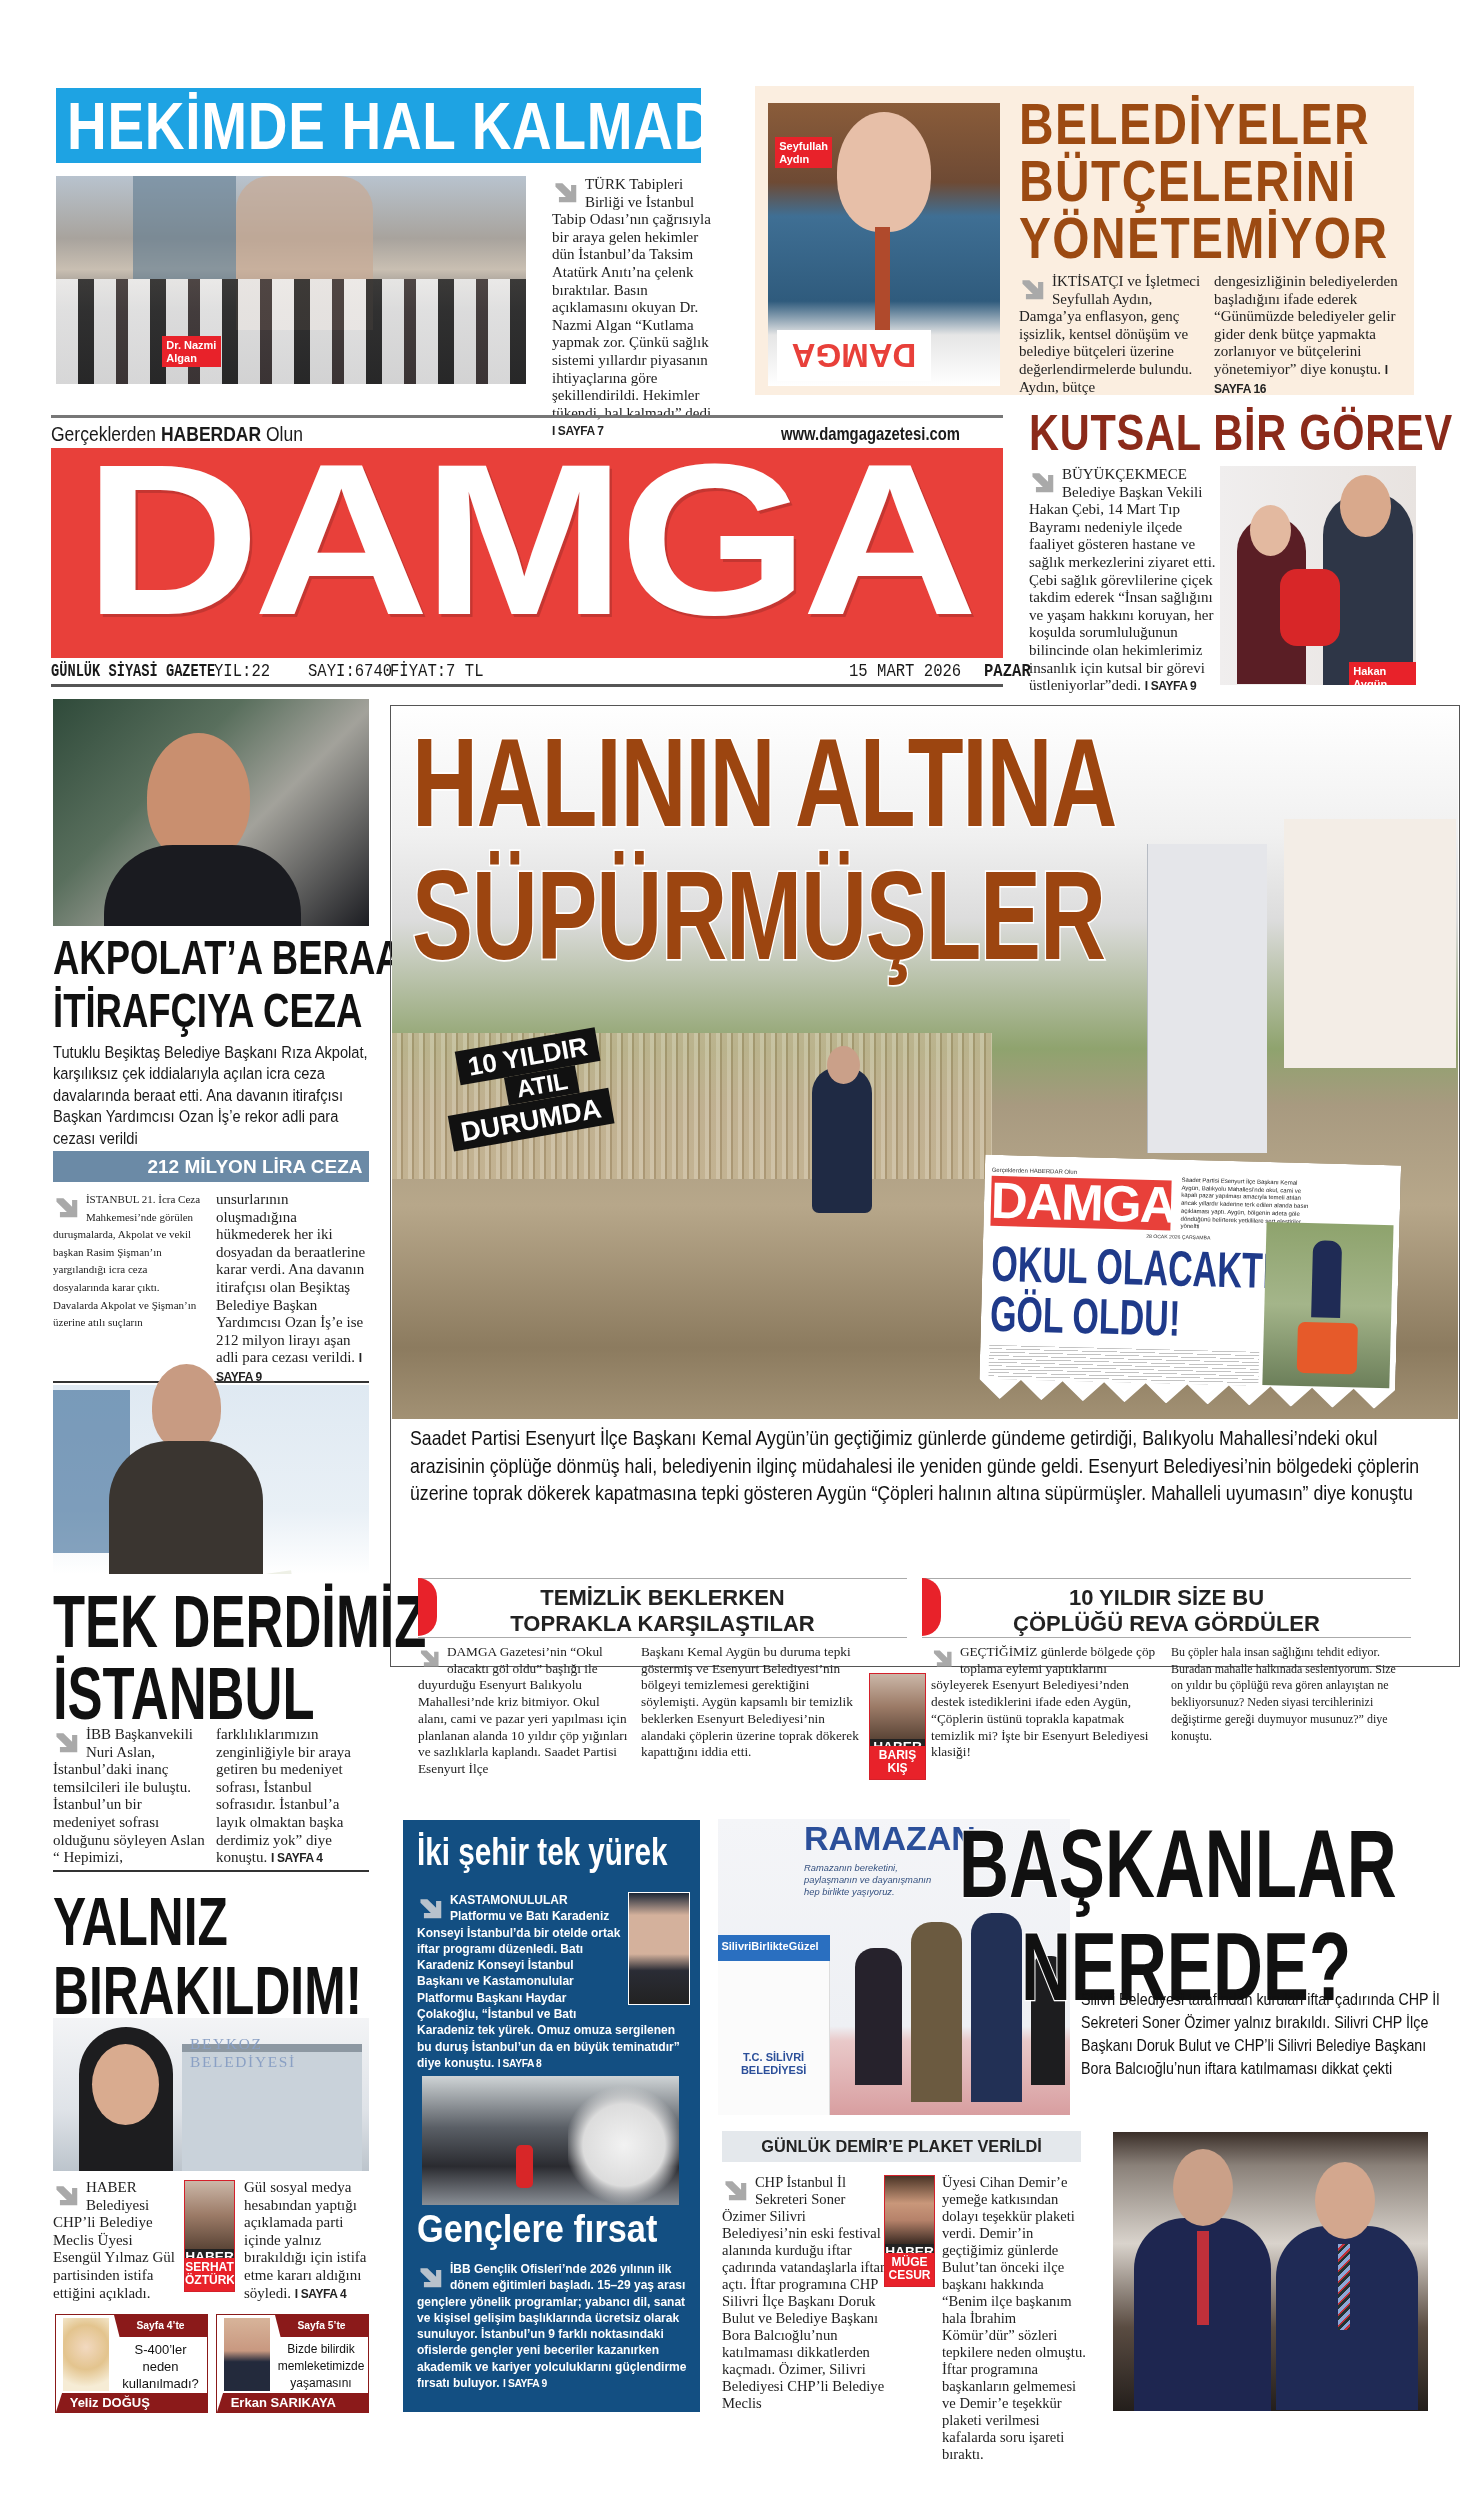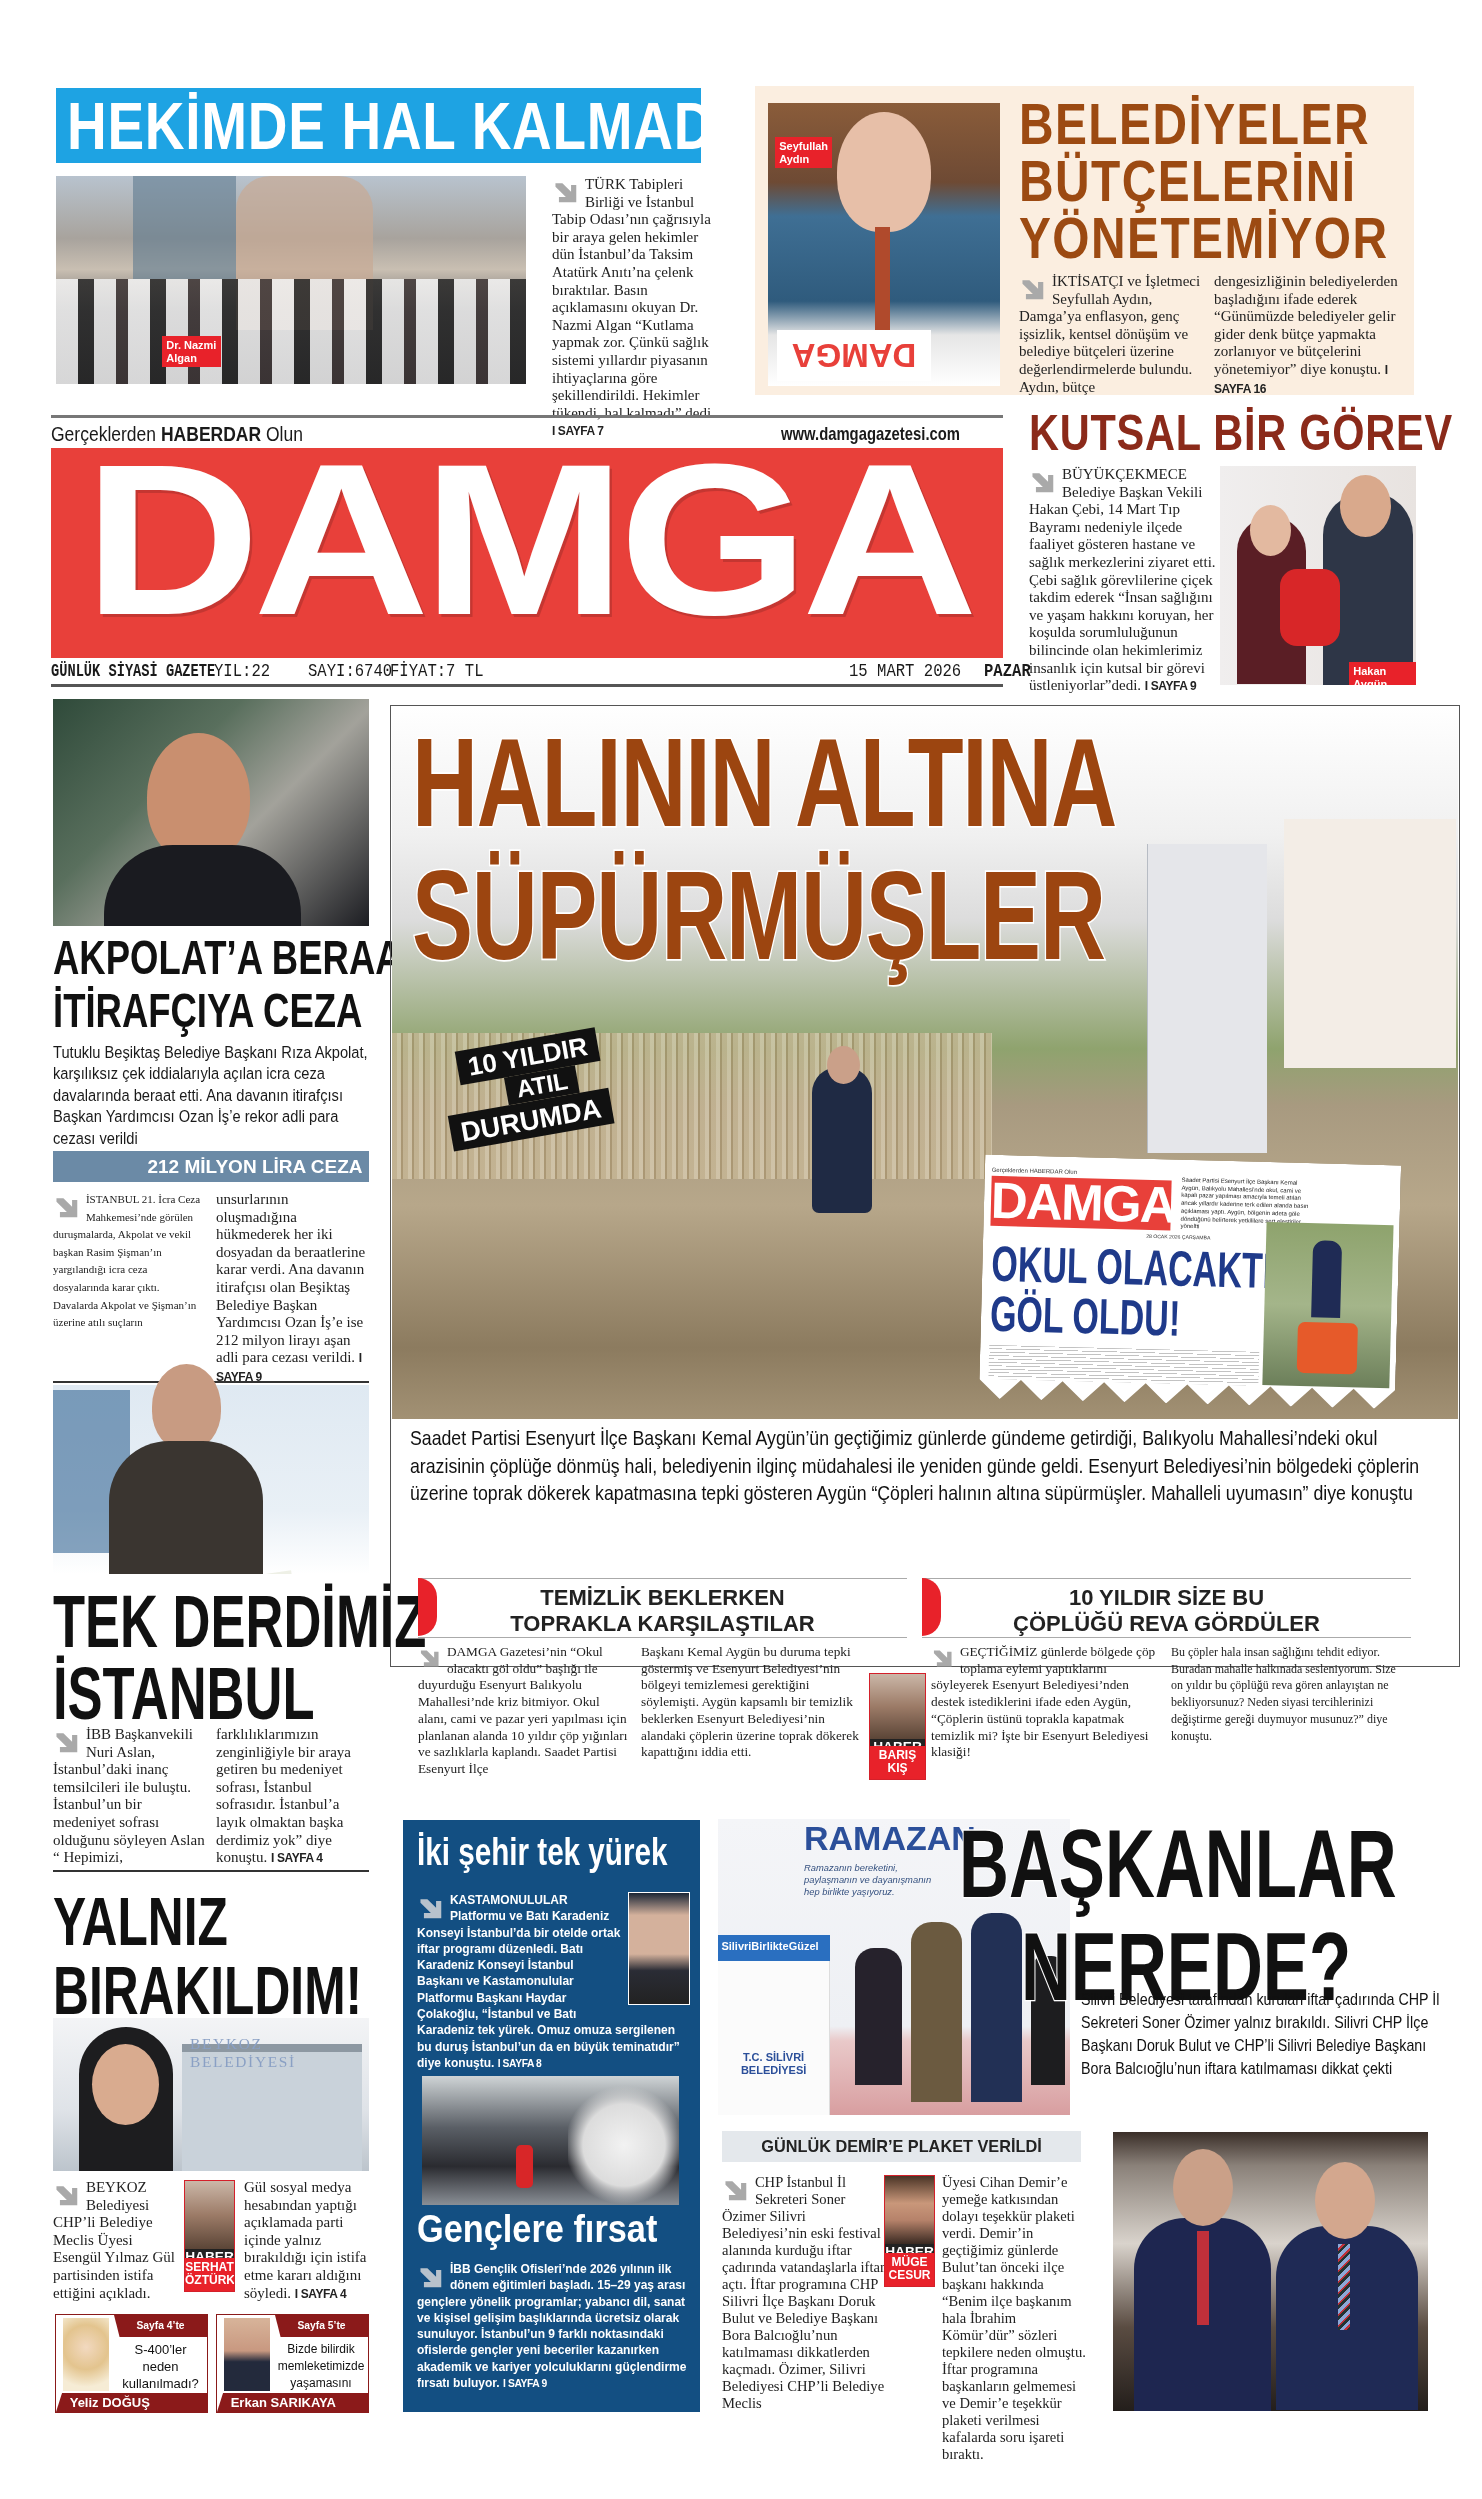--- a/index.html
+++ b/index.html
@@ -172,21 +172,21 @@
   <div class="photo" style="left:53px;top:2018px;width:316px;height:153px;background:linear-gradient(180deg,#f3f4f6 0%,#dfe3e8 60%,#bcc4cc 100%);">
     <div class="abs" style="left:129px;top:26px;width:180px;height:127px;background:#c9d2da;border-top:8.6px solid #8d98a2;"></div>
     <div class="abs" style="left:137px;top:17px;font-family:'Liberation Serif',serif;font-size:15.4px;color:#8aa0c4;letter-spacing:1.7px;">BEYKOZ BELEDİYESİ</div>
     <div class="abs" style="left:26px;top:8.6px;width:94px;height:144px;border-radius:47px 47px 0 0;background:#1d1d1f;"></div>
     <div class="abs" style="left:39px;top:26px;width:67px;height:81px;border-radius:50%;background:#d9ab8f;"></div>
   </div>
   <div class="abs serif-body" style="left:53px;top:2179px;width:129px;font-size:15px;line-height:17.6px;">
     <span class="arrow"><svg viewBox="0 0 30 30">
           <path d="M4 6 L12 6 L22 16 L22 8 L28 8 L28 28 L8 28 L8 22 L16 22 L4 10 Z" fill="#a9a9a9"></path>
         </svg></span>
-    <span>BEYKOZ Belediyesi CHP’li Belediye Meclis Üyesi Esengül Yılmaz Gül partisinden istifa ettiğini açıkladı.</span>
+    <span>HABER Belediyesi CHP’li Belediye Meclis Üyesi Esengül Yılmaz Gül partisinden istifa ettiğini açıkladı.</span>
   </div>
   <div class="haber-box" style="left:184px;top:2180px;width:51px;height:112px;">
     <div class="face"></div>
     <div class="h1" style="top:62%;height:15.4px;line-height:15.4px;">HABER</div>
     <div class="h2" style="height:33px;">
       <div>SERHAT</div>
         <div>ÖZTÜRK</div>
     </div>
   </div>
   <div class="abs serif-body" style="left:244px;top:2179px;width:129px;font-size:15px;line-height:17.6px;">

